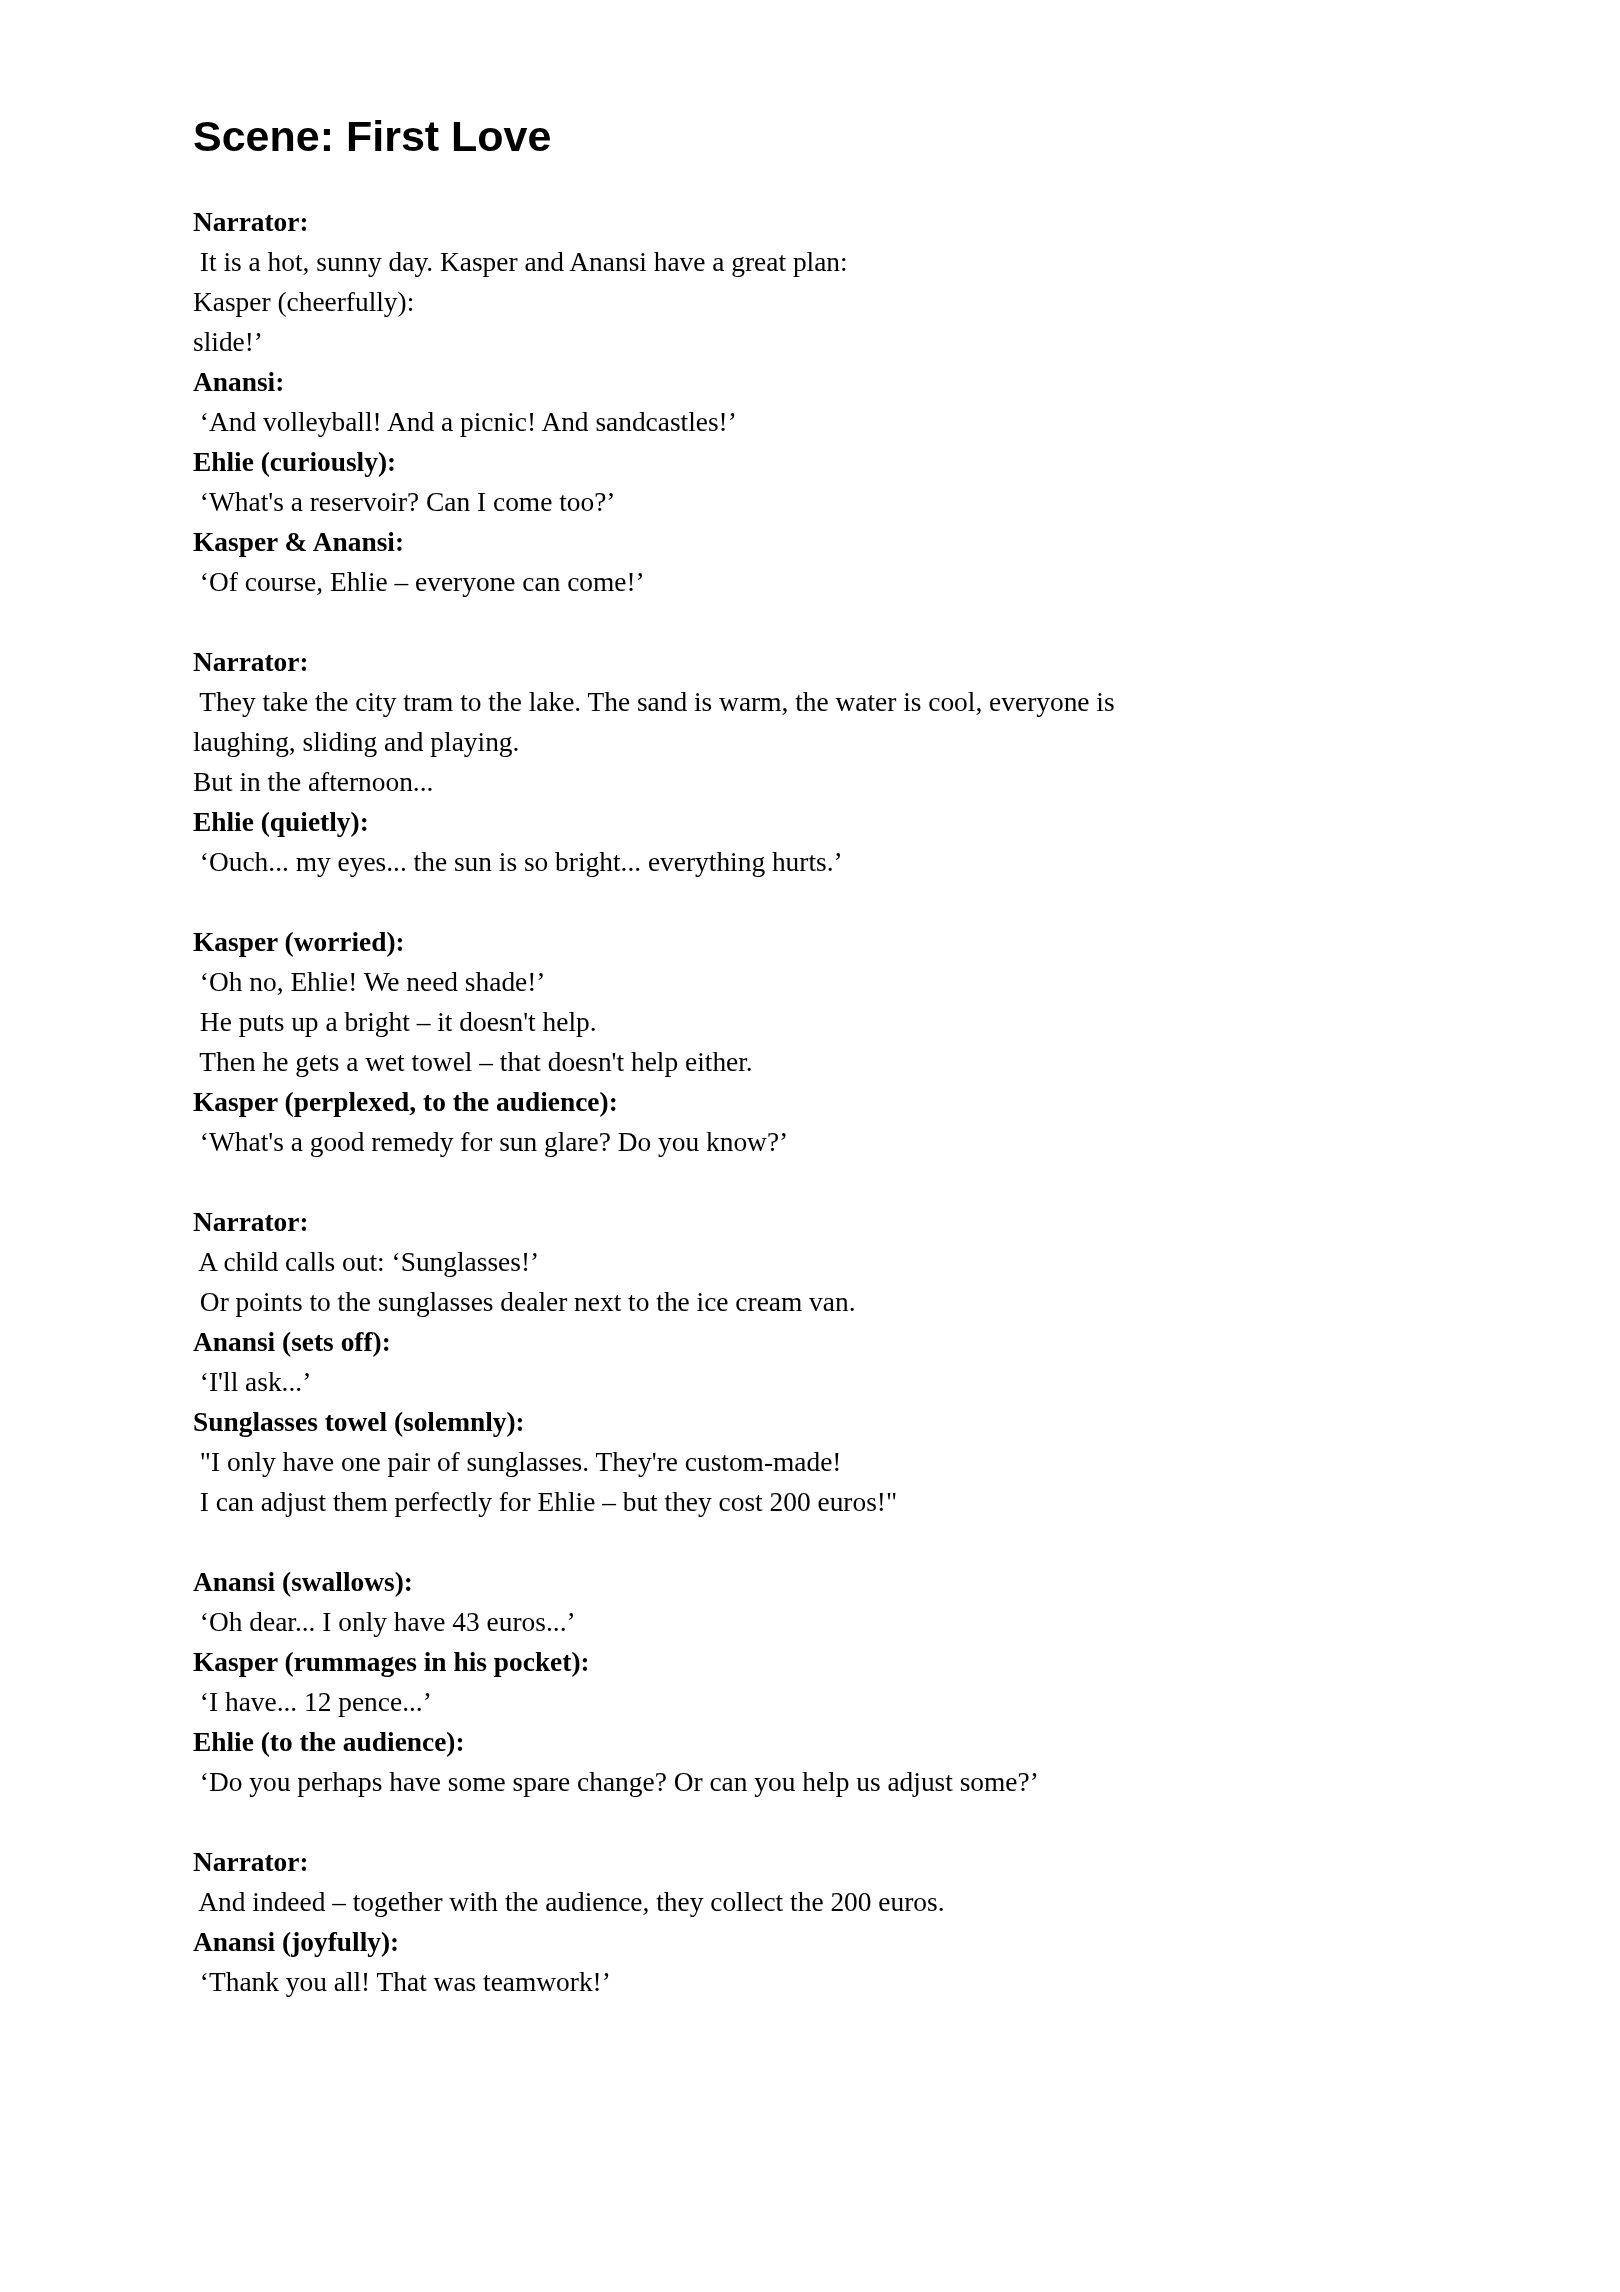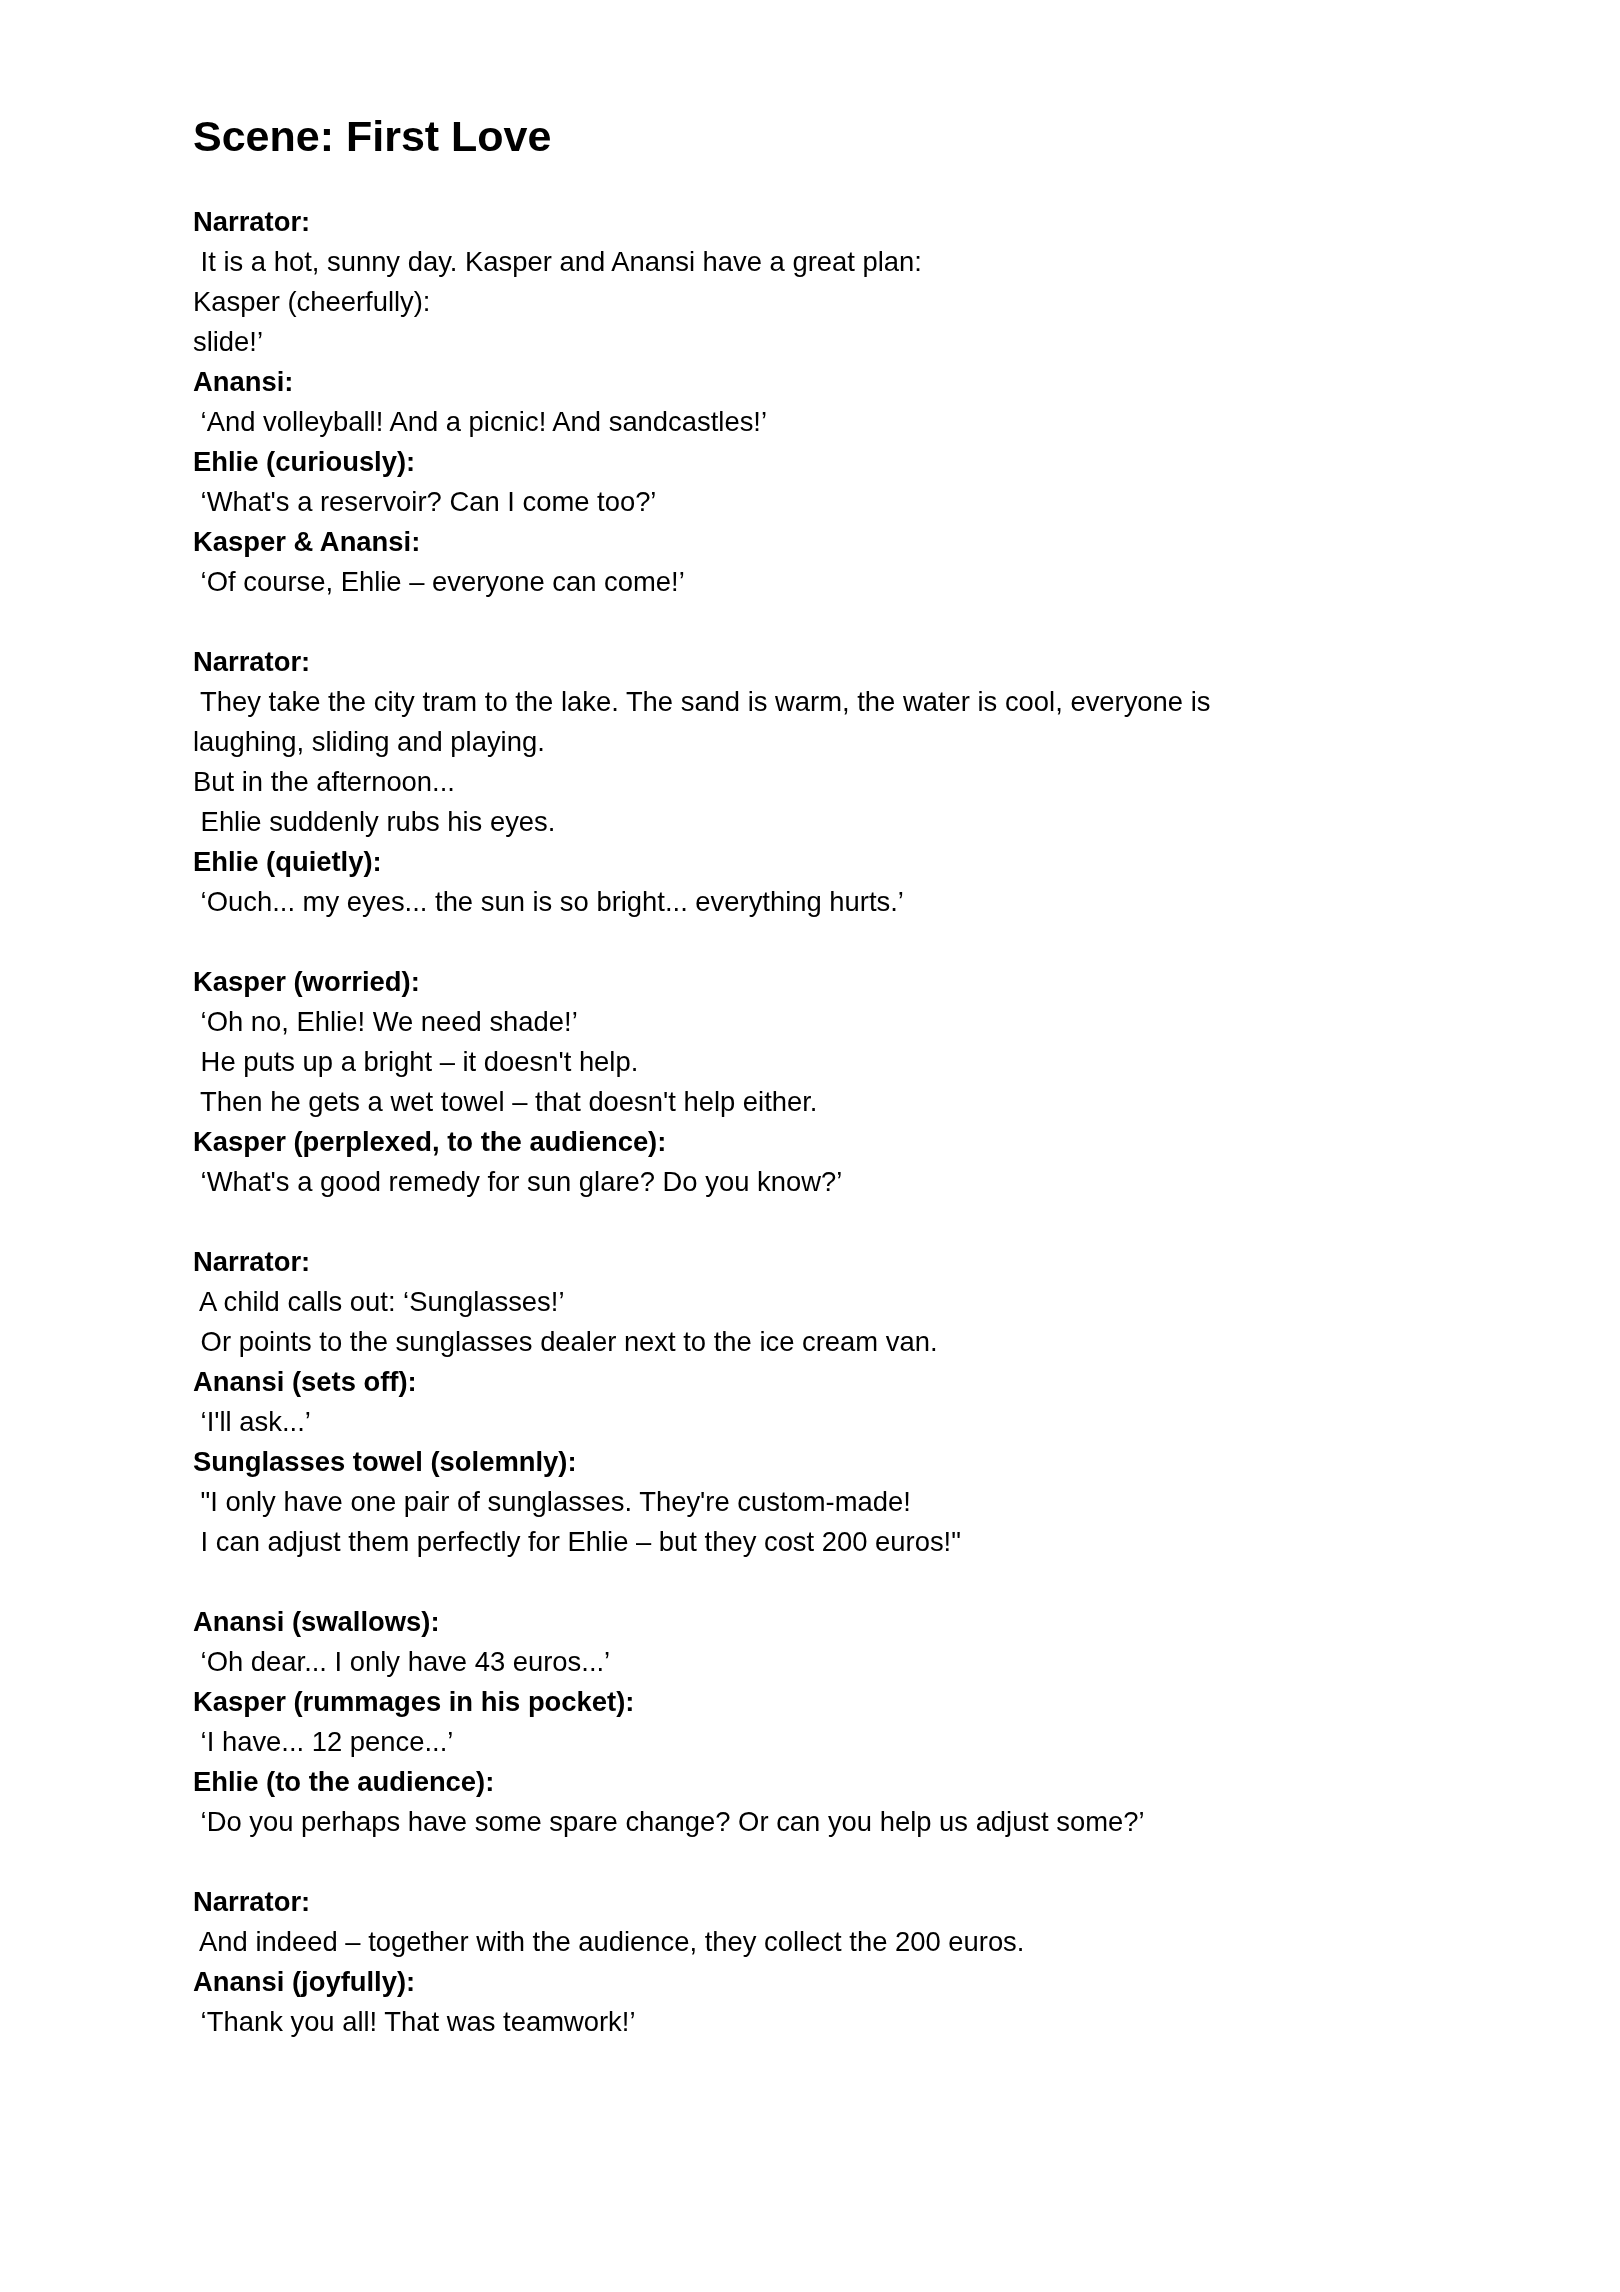--- a/index.html
+++ b/index.html
@@ -28,20 +28,21 @@
     white-space: pre;
   }
   .script {
     position: absolute;
     left: 193px;
     top: 202px;
     width: 1237px;
   }
   .section {
     margin: 0 0 40px 0;
+    font-family: Liberation Serif, serif;
   }
   .line {
     margin: 0;
     font-size: 27.4px;
     line-height: 40px;
     font-weight: 400;
     white-space: pre;
   }
   .line.bold {
     font-weight: 700;
@@ -63,21 +64,20 @@
         <p class="line bold">Ehlie (curiously):</p>
         <p class="line"> ‘What's a reservoir? Can I come too?’</p>
         <p class="line bold">Kasper &amp; Anansi:</p>
         <p class="line"> ‘Of course, Ehlie – everyone can come!’</p>
       </div>
       <div class="section">
         <p class="line bold">Narrator:</p>
         <p class="line"> They take the city tram to the lake. The sand is warm, the water is cool, everyone is</p>
         <p class="line">laughing, sliding and playing.</p>
         <p class="line">But in the afternoon...</p>
-        <p class="line"> Ehlie suddenly rubs his eyes.</p>
         <p class="line bold">Ehlie (quietly):</p>
         <p class="line"> ‘Ouch... my eyes... the sun is so bright... everything hurts.’</p>
       </div>
       <div class="section">
         <p class="line bold">Kasper (worried):</p>
         <p class="line"> ‘Oh no, Ehlie! We need shade!’</p>
         <p class="line"> He puts up a bright – it doesn't help.</p>
         <p class="line"> Then he gets a wet towel – that doesn't help either.</p>
         <p class="line bold">Kasper (perplexed, to the audience):</p>
         <p class="line"> ‘What's a good remedy for sun glare? Do you know?’</p>

